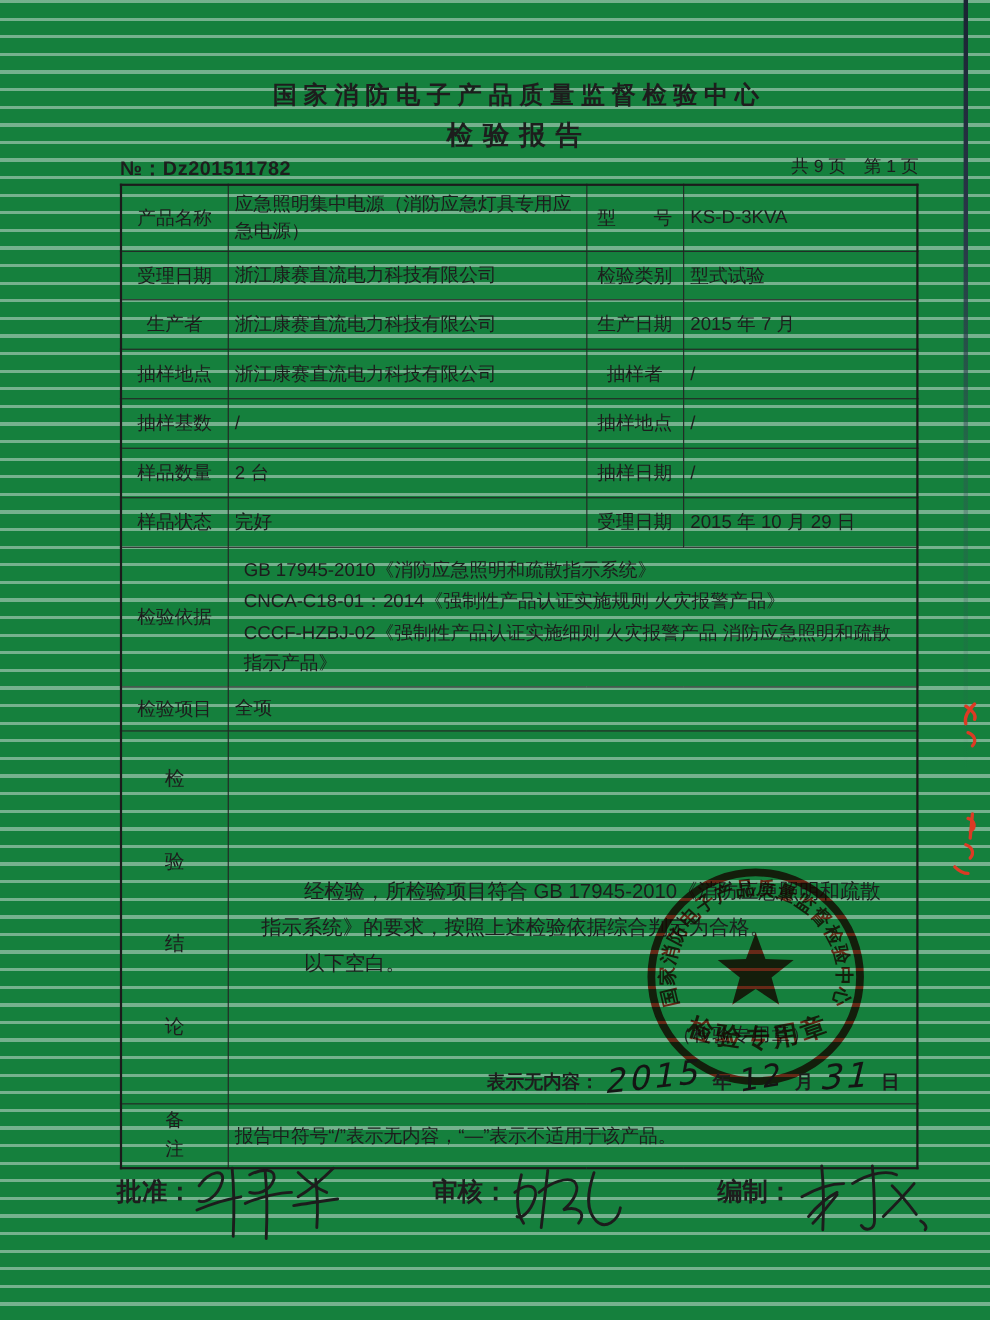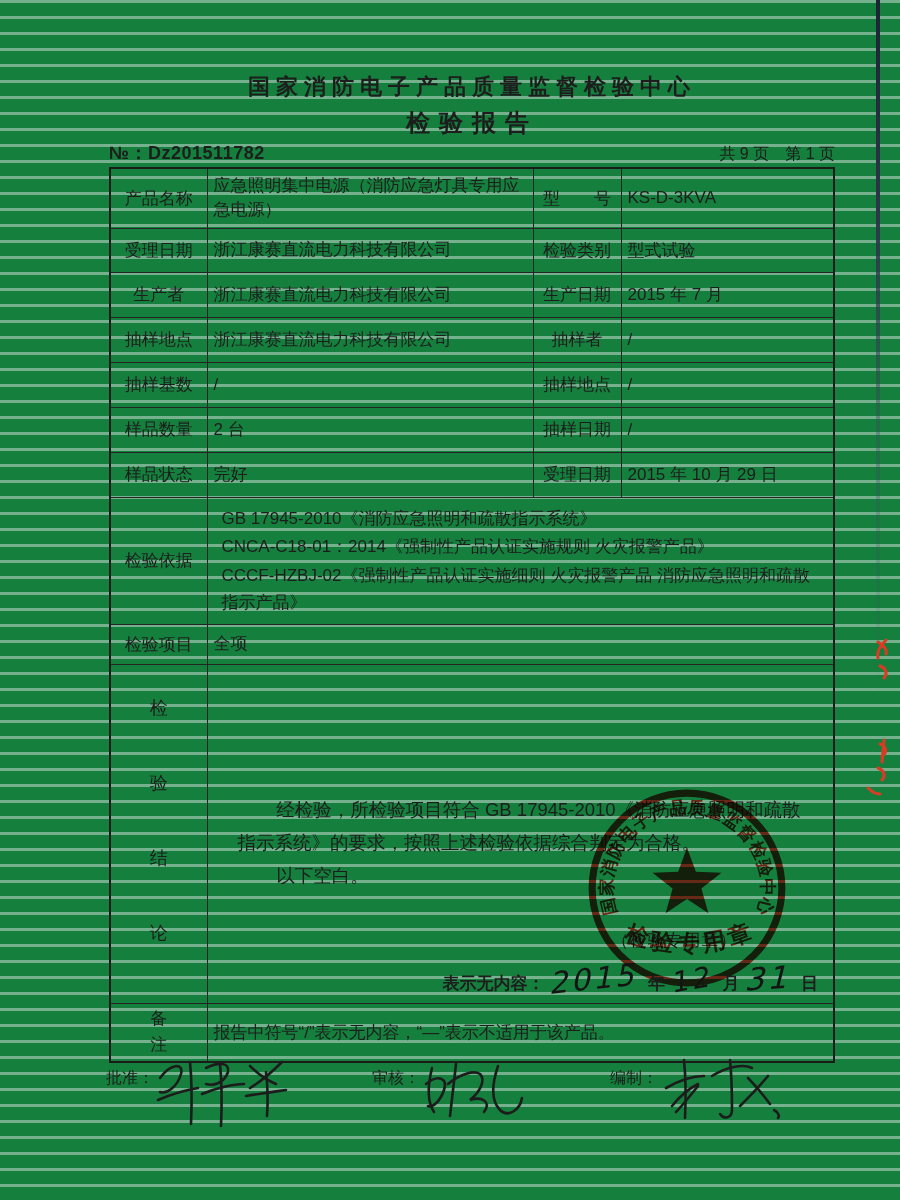--- a/index.html
+++ b/index.html
@@ -27,21 +27,21 @@
   .center-name {
     position:absolute; top:72px; left:110px; width:724px;
     text-align:center; font-size:22px; font-weight:bold; letter-spacing:6px;
   }
   .doc-title {
     position:absolute; top:107px; left:110px; width:724px;
     text-align:center; font-size:24px; font-weight:bold; letter-spacing:9px;
   }
   .no-row {
     position:absolute; top:141px; left:109px; width:726px;
-    display:flex; justify-content:space-between; align-items:flex-end;
+    display:flex; justify-content:space-between; align-items:flex-start;
   }
   .report-no { font-size:18px; font-weight:bold; letter-spacing:0.5px; }
   .page-info { font-size:16px; font-weight:normal; white-space:pre; }
 
   table.main {
     position:absolute; top:167px; left:109px;
     width:724px; border-collapse:collapse; table-layout:fixed;
     border:2.5px solid #1b1b1b;
   }
   table.main td {
@@ -91,21 +91,21 @@
   .hand.h-m { transform:rotate(-10deg) skewX(-12deg); font-size:28px; }
   .hand.h-d { transform:rotate(-4deg) skewX(-18deg); font-size:31px; }
 
   .remark-text { font-size:17px; padding-left:12px; }
 
   .footer-row {
     position:absolute; top:1054px; left:106px; width:740px;
     display:flex; align-items:flex-start;
   }
   .sig-group { display:flex; align-items:flex-start; }
-  .sig-label { font-size:16px; font-weight:normal; padding-top:14px; white-space:pre; }
+  .sig-label { font-size:23px; font-weight:bold; padding-top:14px; white-space:pre; }
   .sig-svg { overflow:visible; }
   .g1 { margin-left:0; }
   .g2 { margin-left:68px; }
   .g3 { margin-left:70px; }
 
   .edge-marks { position:absolute; right:8px; top:636px; }
 </style>
 </head>
 <body>
 

